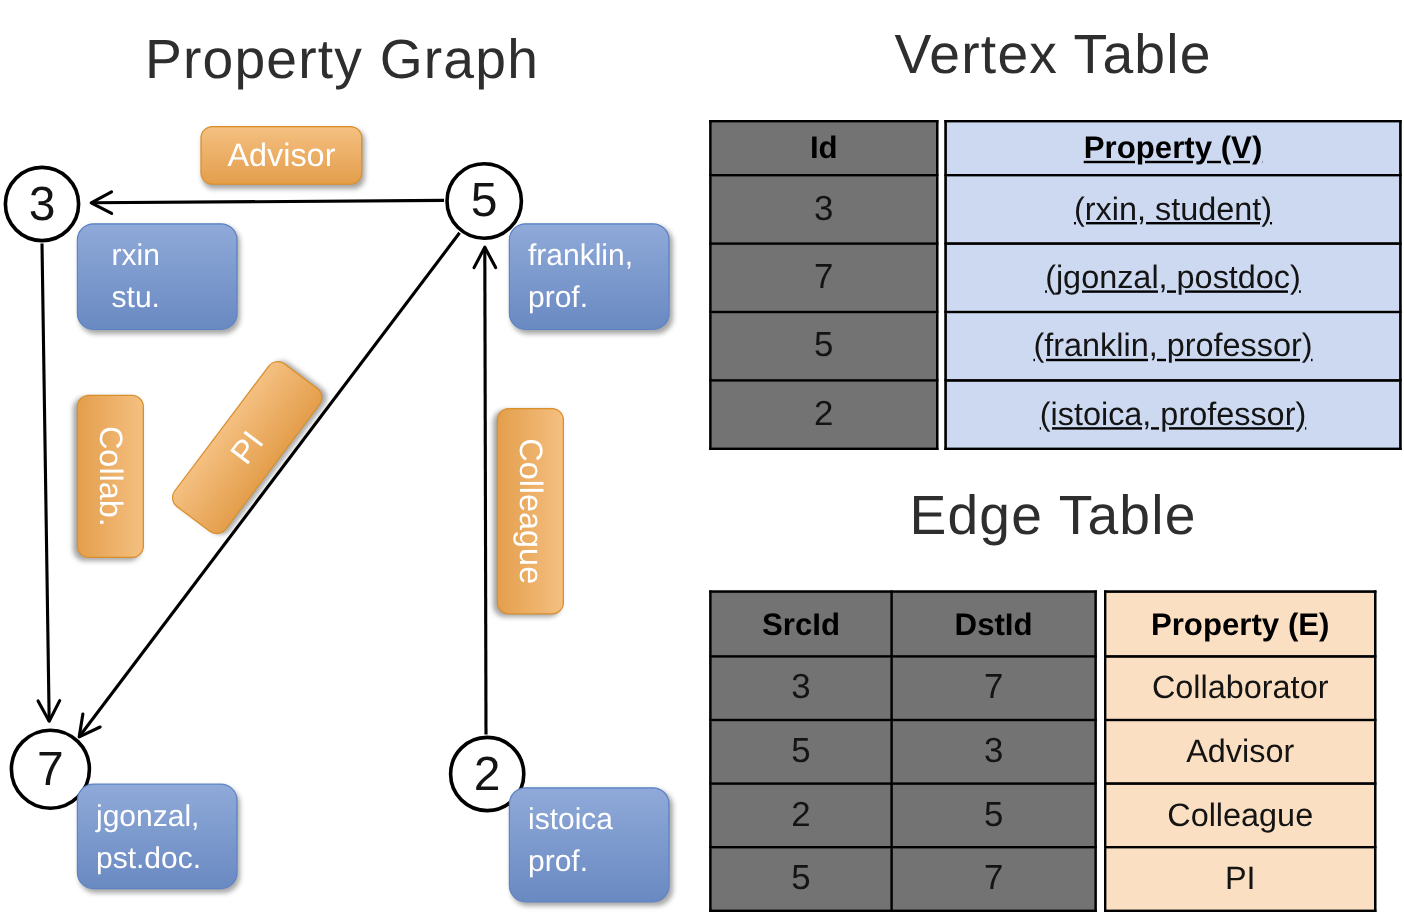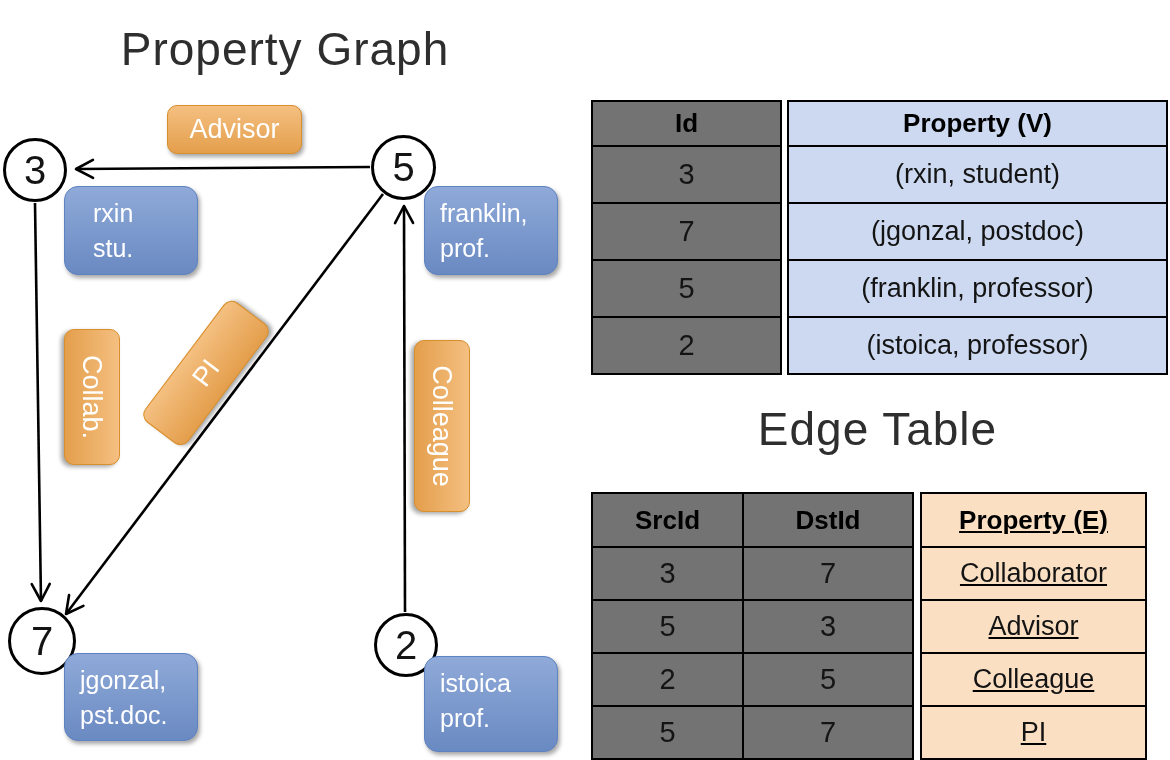--- a/index.html
+++ b/index.html
@@ -70,23 +70,23 @@
   }
   .data-table th { font-size: 26px; font-weight: bold; color: #000; }
   .data-table td { font-size: 29px; color: #141414; }
 
   #vertex-table-block .hdr-row  { height: 45px; }
   #vertex-table-block .body-row { height: 57px; }
   #edge-table-block .hdr-row    { height: 54px; padding-left: 40px; }
   #edge-table-block .body-row   { height: 53px; }
 
   .vt-id   { width: 191px; }
-  .vt-prop { width: 381px; }
+  .vt-prop { width: 381px; text-decoration: underline; }
   .et-ids  { width: 321px; }
-  .et-prop { width: 227px; text-decoration: underline; }
+  .et-prop { width: 227px; }
 
   .vt-prop th, .vt-prop td { background: var(--vertex-prop-cell-bg, #ccd9f0); font-size: 27px; }
   .vt-prop th { font-size: 26px; }
   .et-prop th, .et-prop td { background: var(--edge-prop-cell-bg, #fadfc2); font-size: 27px; }
   .et-prop th { font-size: 26px; }
 </style>
 </head>
 <body>
 
 <div id="app">
@@ -119,20 +119,21 @@
 pst.doc.</div>
     <div class="vertex-label vl-istoica">istoica
 prof.</div>
 
     <div class="edge-label el-advisor">Advisor</div>
     <div class="edge-label el-collab">Collab.</div>
     <div class="edge-label el-pi">PI</div>
     <div class="edge-label el-colleague">Colleague</div>
   </div>
 
+  <div id="vertex-title" class="panel-title">Vertex Table</div>
 
   <div id="vertex-table-block" class="table-block">
     <table class="data-table vt-id">
       <tbody>
           <tr class="hdr-row">
             <th>Id</th>
           </tr>
       <tr class="body-row">
             <td>3</td>
           </tr>

